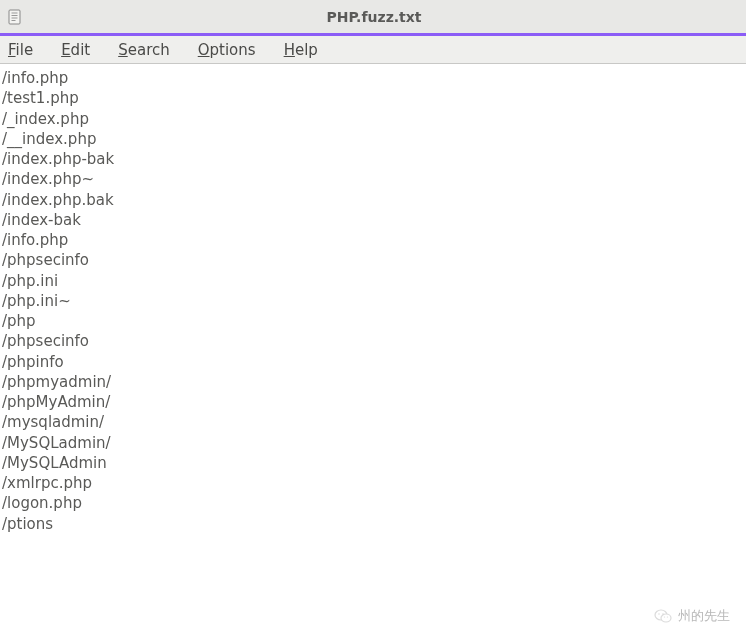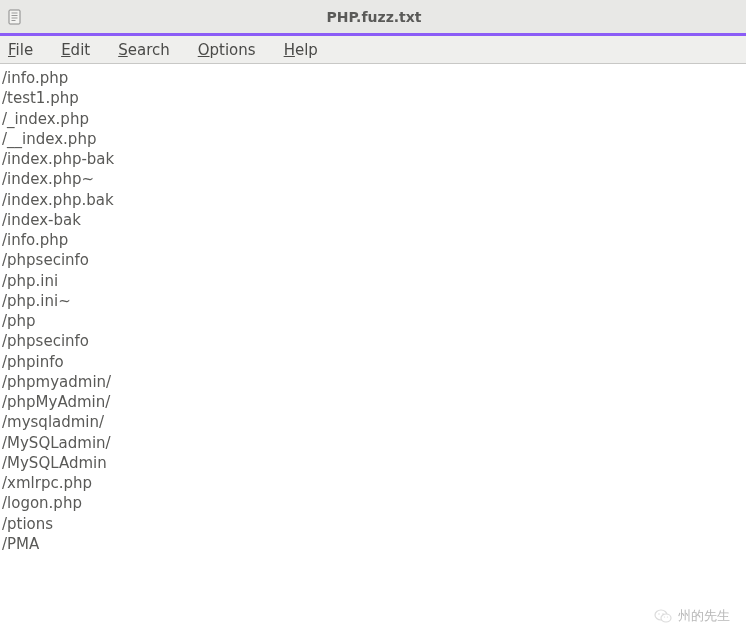--- a/index.html
+++ b/index.html
@@ -120,21 +120,20 @@
     <div class="line">/phpsecinfo</div>
     <div class="line">/phpinfo</div>
     <div class="line">/phpmyadmin/</div>
     <div class="line">/phpMyAdmin/</div>
     <div class="line">/mysqladmin/</div>
     <div class="line">/MySQLadmin/</div>
     <div class="line">/MySQLAdmin</div>
     <div class="line">/xmlrpc.php</div>
     <div class="line">/logon.php</div>
     <div class="line">/ptions</div>
-    <div class="line">/PMA</div>
   </div>
 
 <div class="watermark">
   <svg width="18" height="16" viewBox="0 0 18 16">
     <ellipse cx="7" cy="7" rx="6" ry="5" fill="none" stroke="#b8b8b8" stroke-width="1.2"></ellipse>
     <ellipse cx="12" cy="10" rx="5" ry="4" fill="#fff" stroke="#b8b8b8" stroke-width="1.2"></ellipse>
     <circle cx="5" cy="6" r="0.8" fill="#b8b8b8"></circle>
     <circle cx="9" cy="6" r="0.8" fill="#b8b8b8"></circle>
     <circle cx="10.5" cy="9" r="0.6" fill="#b8b8b8"></circle>
     <circle cx="13.5" cy="9" r="0.6" fill="#b8b8b8"></circle>

